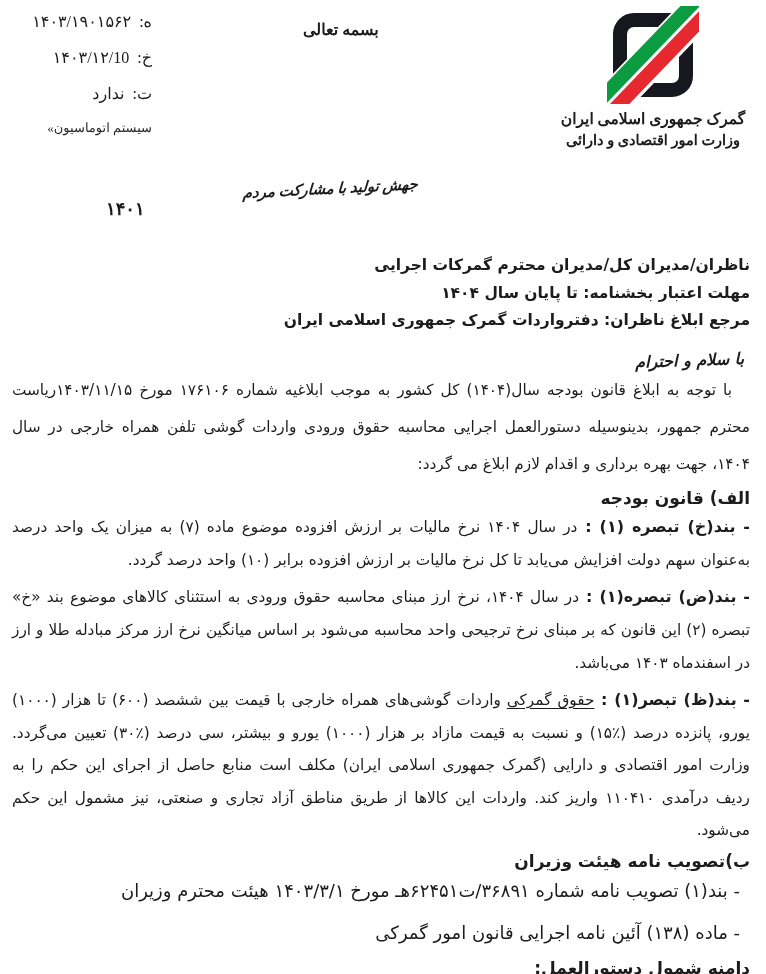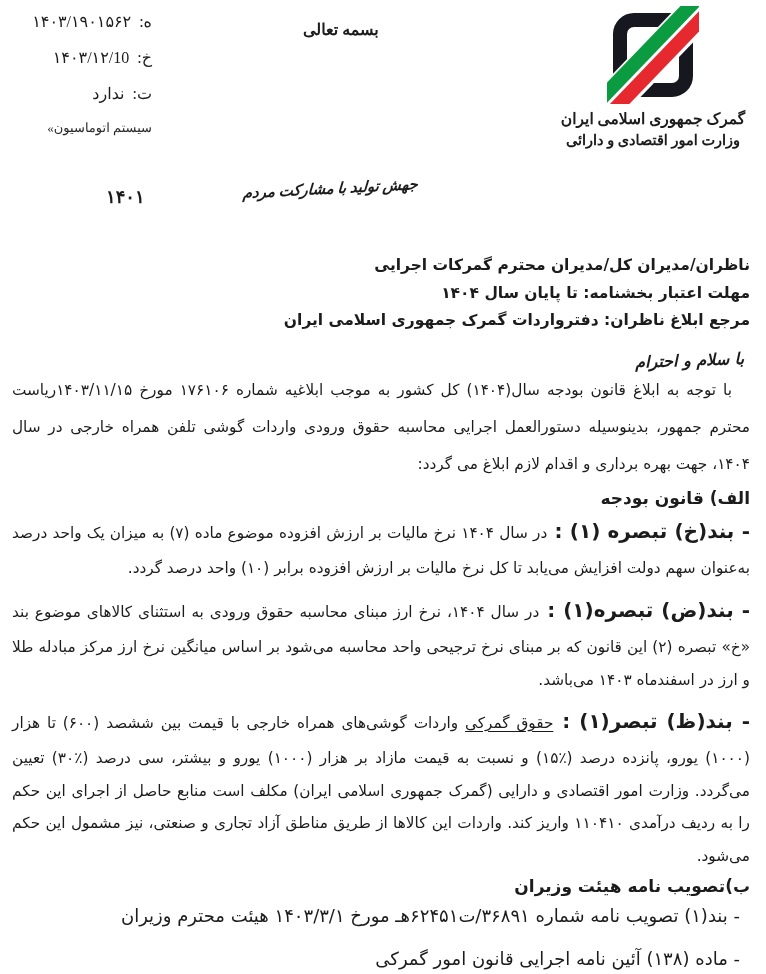--- a/index.html
+++ b/index.html
@@ -20,31 +20,31 @@
   .meta-row .lbl{margin-left:8px;}
   .meta-note{font-size:13px;color:#2a2a2a;text-align:right;padding-left:46px;margin-top:2px;direction:rtl;}
   .bismillah{position:absolute;left:303px;top:20px;font-weight:bold;font-size:16px;text-align:right;}
   .logo-block{position:absolute;right:18px;top:6px;width:190px;text-align:center;}
   .logo-block svg{display:block;margin:0 auto;}
   .org-line{font-weight:bold;font-size:14.5px;margin-top:4px;white-space:nowrap;}
   .org-line.second{font-size:15.5px;margin-top:6px;}
   .slogan{position:absolute;left:228px;top:180px;width:190px;
           font-style:italic;font-weight:bold;font-size:15px;
           transform:rotate(-3deg) skewX(-6deg);white-space:nowrap;}
-  .slogan-year{position:absolute;left:106px;top:186px;font-weight:bold;font-size:18px;direction:ltr;}
+  .slogan-year{position:absolute;left:106px;top:198px;font-weight:bold;font-size:18px;direction:ltr;}
   
   .letter{padding:0 16px 0 12px;}
   .recipient p{margin:0;font-weight:bold;font-size:15.5px;line-height:27.5px;text-align:right;}
   .salutation{margin:14px 6px 4px 0;text-align:right;font-weight:bold;font-style:italic;
               font-size:16px;transform:rotate(-2deg);transform-origin:right center;}
   .para{margin:2px 0 4px;font-size:15.3px;line-height:2.45;text-align:justify;direction:rtl;}
   .para.indent{text-indent:18px;}
   .sec-title{margin:4px 0 2px;font-weight:bold;font-size:17px;text-align:right;}
   .item{margin:2px 0 4px;font-size:15.3px;line-height:2.12;text-align:justify;direction:rtl;}
-  .item b{font-size:20px;}
+  .item b{font-size:16px;}
   .item u{text-underline-offset:3px;}
   .subitem{margin:0 10px 6px 0;font-size:18px;line-height:2.05;text-align:right;}
 </style>
 </head>
 <body>
 
 <div class="page">
 
   <div class="letterhead">
 

